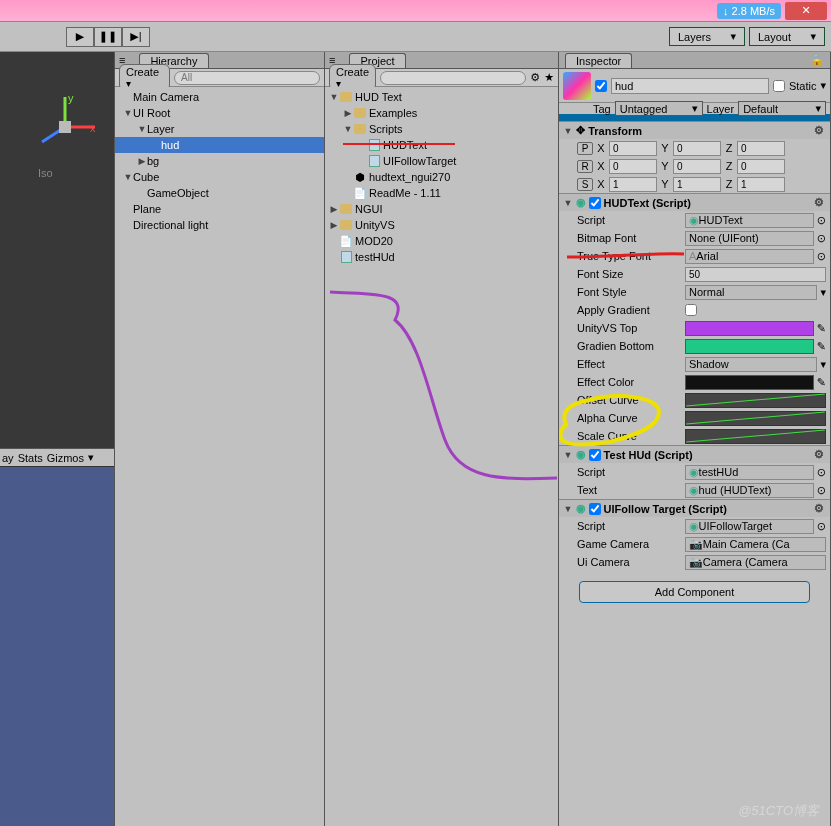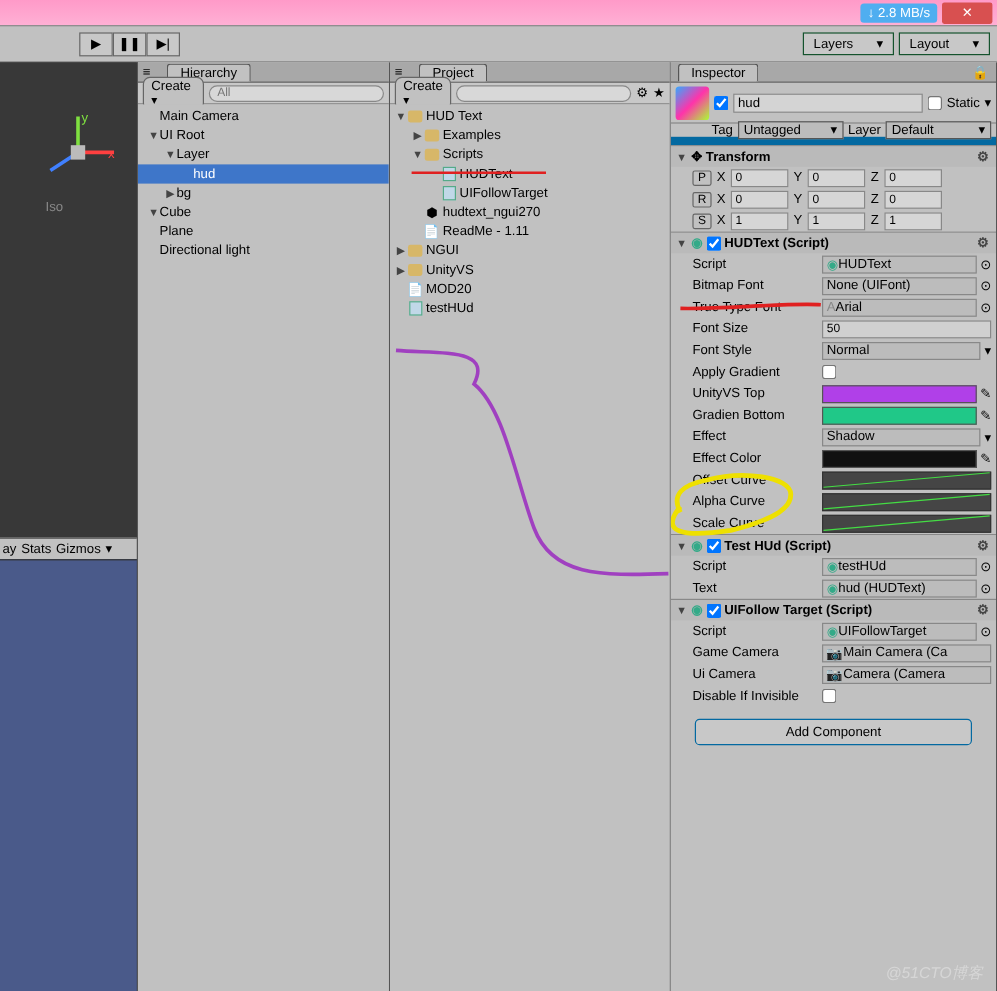--- a/index.html
+++ b/index.html
@@ -165,20 +165,24 @@
           <span>hud</span>
         </div>
         <div class="tree-item" style="padding-left: 22px;">
           <span class="tri">▶</span>
           <span>bg</span>
         </div>
         <div class="tree-item" style="padding-left: 8px;">
           <span class="tri">▼</span>
           <span>Cube</span>
         </div>
+        <div class="tree-item" style="padding-left: 22px;">
+          <span class="tri"></span>
+          <span>GameObject</span>
+        </div>
         <div class="tree-item" style="padding-left: 8px;">
           <span class="tri"></span>
           <span>Plane</span>
         </div>
         <div class="tree-item" style="padding-left: 8px;">
           <span class="tri"></span>
           <span>Directional light</span>
         </div>
       </div>
   </div>
@@ -480,24 +484,20 @@
                 <span>Main Camera (Ca</span>
               </div>
             </div>
           <div class="prop-row">
               <span class="prop-label">Ui Camera</span>
               <div class="prop-field obj">
                 <span>📷</span>
                 <span>Camera (Camera</span>
               </div>
             </div>
-          <div class="prop-row">
-              <span class="prop-label">Disable If Invisible</span>
-              <input type="checkbox" class="ck" style="">
-            </div>
         </div>
       </div>
 
       <div class="add-comp-btn">Add Component</div>
     </div>
 
     <svg class="overlay" style="left:0;top:0" width="272" height="700">
       <path d="M8,205 C40,206 100,200 125,202" stroke="#e02020" stroke-width="3" fill="none"></path>
       <path d="M8,370 C-10,392 10,396 50,390 C90,380 100,370 100,360 C100,345 60,340 30,348 C10,352 0,360 8,375" stroke="#eee000" stroke-width="4" fill="none"></path>
     </svg>

